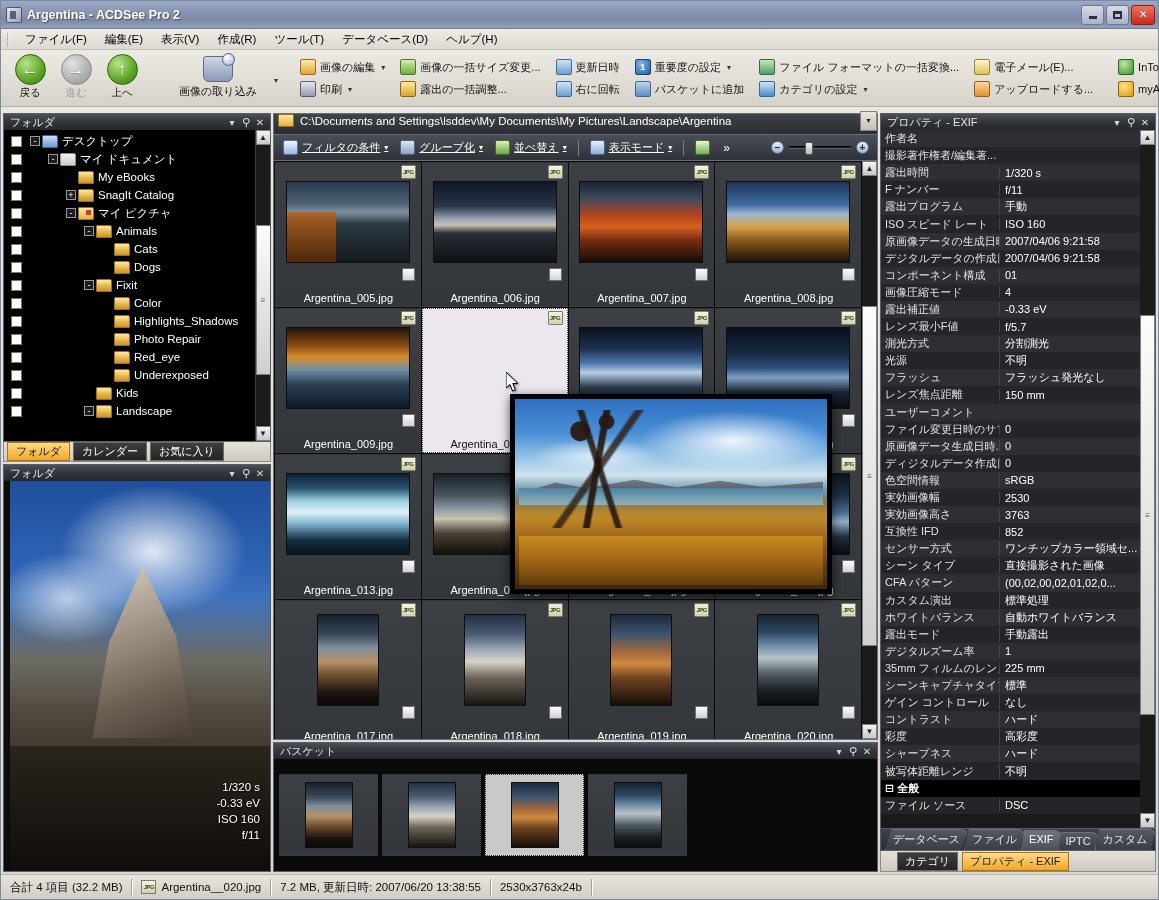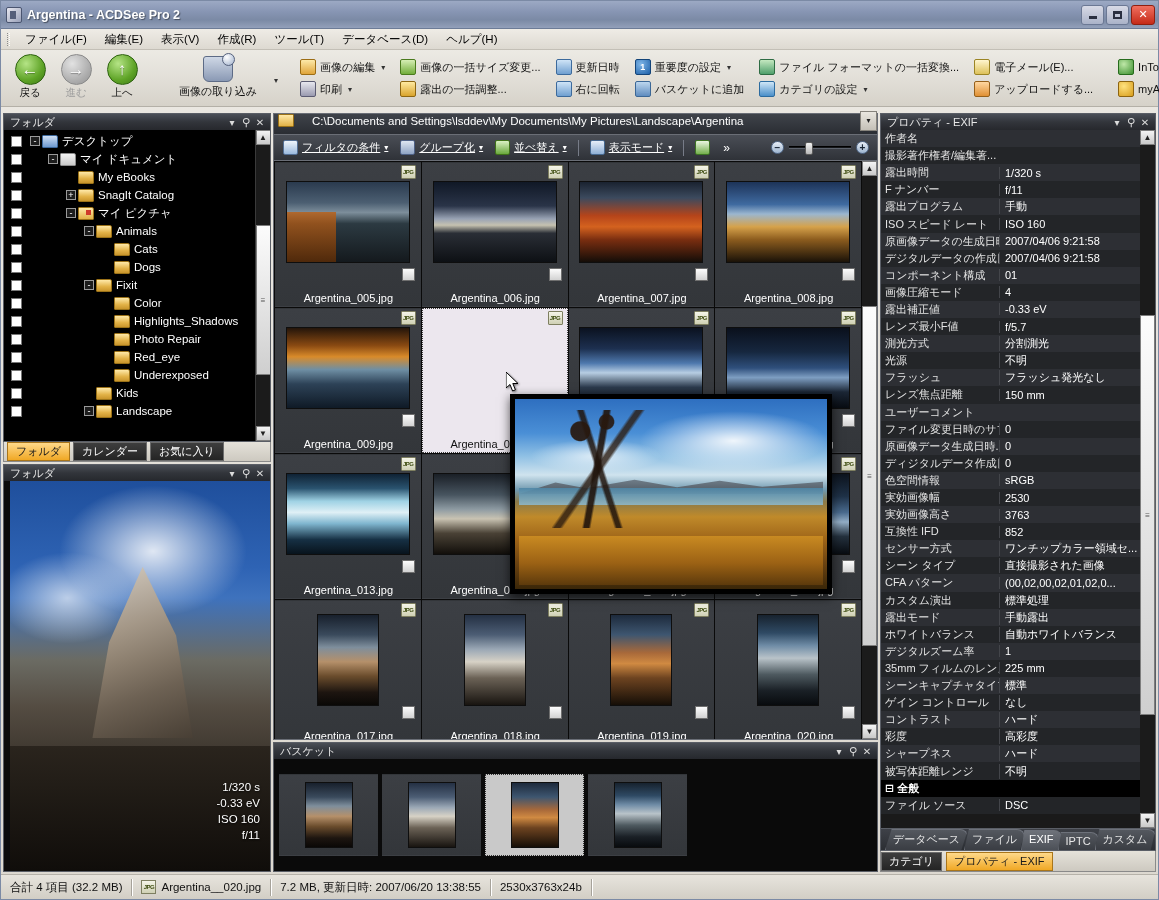--- a/index.html
+++ b/index.html
@@ -247,21 +247,20 @@
     text-shadow: 0 1px 2px rgba(0,0,0,.9);
   }
 
   
   .centercol { flex:1; display:flex; flex-direction:column; margin: 0 2px; min-width:0; }
   .pathbar {
     height: 22px; display:flex; align-items:center;
     background: linear-gradient(#3f434a,#2a2d33);
     border:1px solid #6a6e76;
     padding: 0 0 7px 4px;
-    gap: 12px;
   }
   .path-folder {
     width:16px;height:13px;margin-right:6px;flex:0 0 16px; border-radius:1px;
     background: linear-gradient(#ffe9a8,#e2b247); border:1px solid #9b7218;
   }
   .path-text { flex:1; color:#fff; font-size:11.5px; white-space:nowrap; overflow:hidden;}
   .path-drop {
     width:17px; height:20px; background:linear-gradient(#e9e6df,#c4c0b7); border:1px solid #86837c;
     display:flex;align-items:center;justify-content:center;font-size:8px;color:#222;cursor:pointer;
   }
@@ -391,21 +390,21 @@
     font-size:11px; color:#e8e8e8; padding: 2px 7px 3px 7px; cursor:pointer;
     background: linear-gradient(#54585f,#3a3d43);
     border:1px solid #6d717a; border-bottom:none;
     border-radius: 0 8px 0 0; margin-right:-4px;
     clip-path: polygon(8% 0, 100% 0, 92% 100%, 0% 100%);
   }
   .ptab.active { background: linear-gradient(#6e727a,#4c5057); color:#fff; padding-bottom:5px; z-index:2;}
   .prop-tabs2 {
     height:21px; display:flex; align-items:center; gap:4px;
     background: linear-gradient(#e5e2da,#cdc9c0);
-    border:1px solid #8a8a8a; border-top:none; padding: 0 0;
+    border:1px solid #8a8a8a; border-top:none; padding: 0 16px;
   }
   .p2tab {
     font-size:11px; padding: 1px 7px; cursor:pointer;
     background: linear-gradient(#3e3e3e,#242424); color:#fff; border:1px solid #6c6c6c;
   }
   .p2tab.active { background: linear-gradient(#ffd98a,#f0a825); color:#1a1a1a; border-color:#a9751a; }
 
   
   .statusbar {
     position:absolute; left:0; right:0; bottom:0; height:25px;
@@ -1063,26 +1062,26 @@
             </div>
             <div class="prow">
               <span class="pk">CFA パターン</span>
               <span class="pv">(00,02,00,02,01,02,0...</span>
             </div>
             <div class="prow">
               <span class="pk">カスタム演出</span>
               <span class="pv">標準処理</span>
             </div>
             <div class="prow">
+              <span class="pk">ホワイトバランス</span>
+              <span class="pv">自動ホワイトバランス</span>
+            </div>
+            <div class="prow">
               <span class="pk">露出モード</span>
               <span class="pv">手動露出</span>
-            </div>
-            <div class="prow">
-              <span class="pk">ホワイトバランス</span>
-              <span class="pv">自動ホワイトバランス</span>
             </div>
             <div class="prow">
               <span class="pk">デジタルズーム率</span>
               <span class="pv">1</span>
             </div>
             <div class="prow">
               <span class="pk">35mm フィルムのレンズ...</span>
               <span class="pv">225 mm</span>
             </div>
             <div class="prow">

